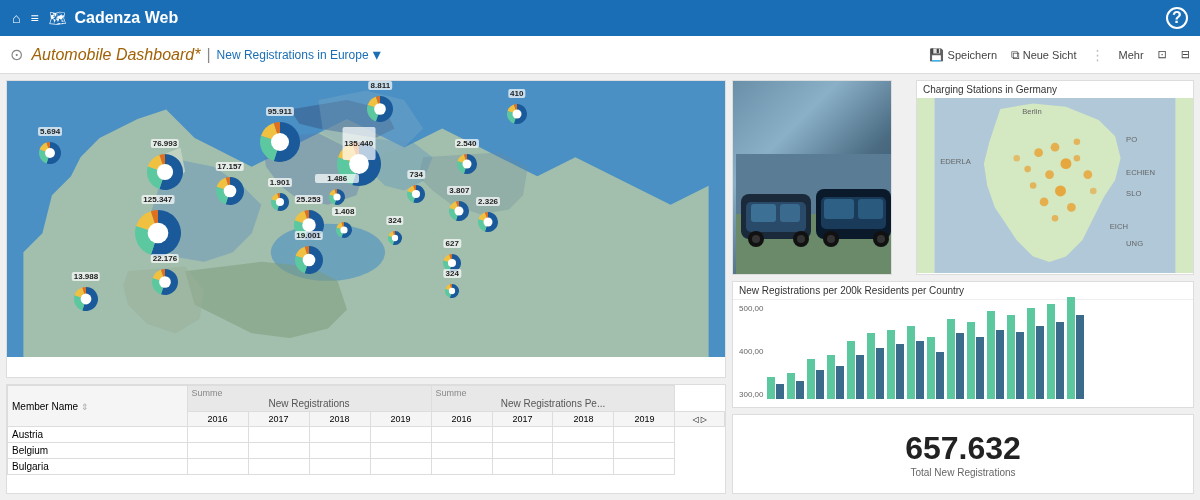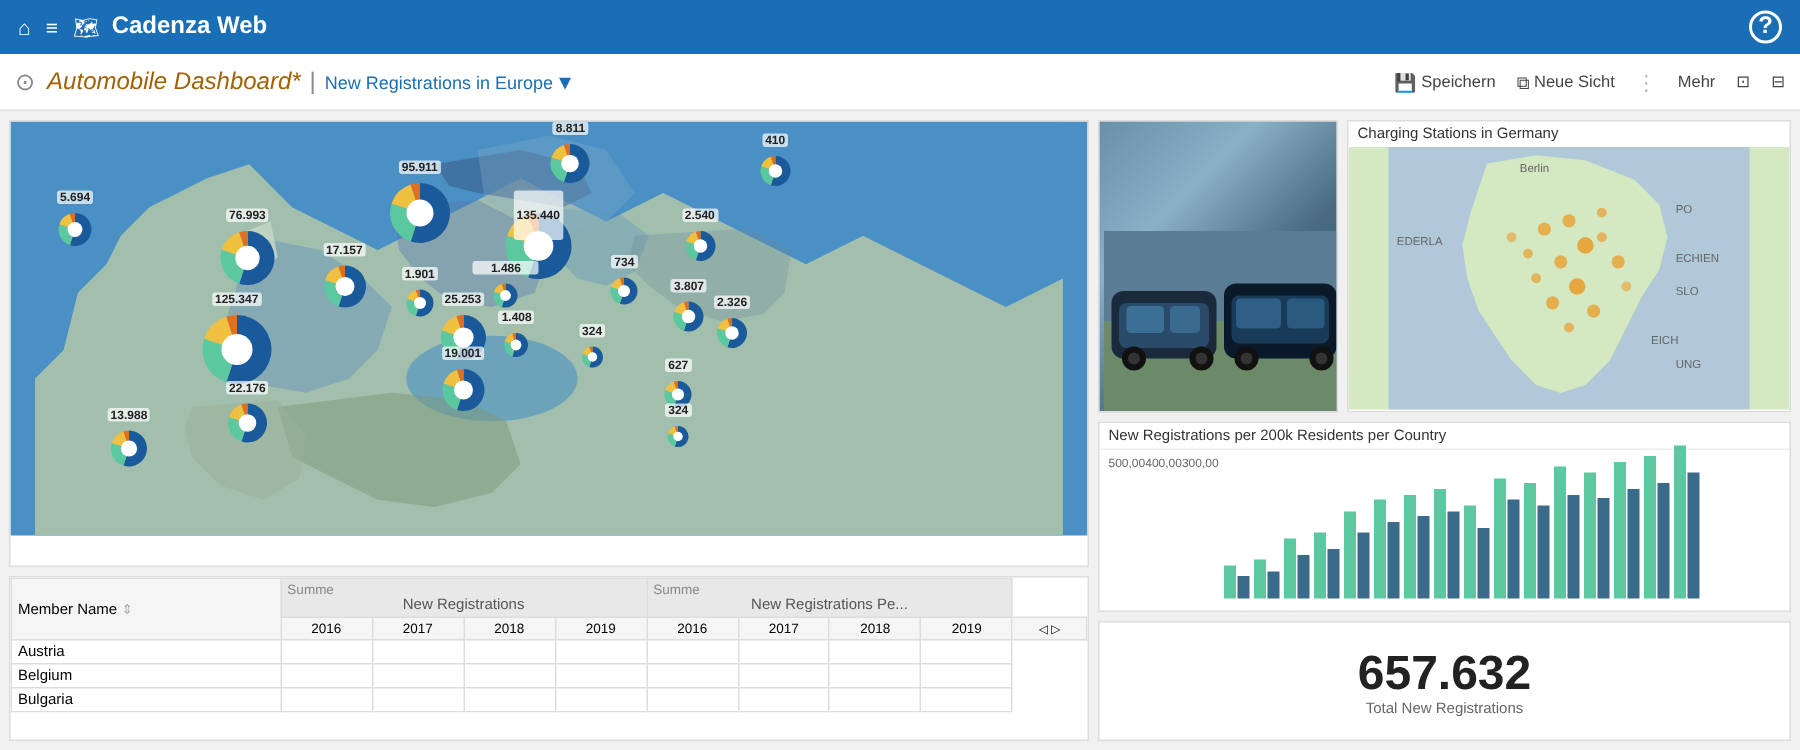--- a/index.html
+++ b/index.html
@@ -126,21 +126,21 @@
     
     .right-panel {
       flex: 1;
       display: flex;
       flex-direction: column;
       gap: 6px;
     }
 
     .top-right {
       display: flex;
-      gap: 6px;
+      gap: 24px;
       height: 195px;
     }
 
     .photo-section {
       flex: 0 0 160px;
       background: #ccc;
       border: 1px solid #ddd;
       overflow: hidden;
     }
 
@@ -230,21 +230,21 @@
     }
     .bar {
       width: 12px;
     }
     .bar-green { background: #5bc8a0; }
     .bar-dark { background: #3a6b8a; }
 
     
     .y-axis {
       display: flex;
-      flex-direction: row;
+      flex-direction: column;
       justify-content: space-between;
       padding-right: 4px;
       font-size: 8px;
       color: #666;
       height: 100%;
     }
 
     
     .legend-row {
       display: flex;

